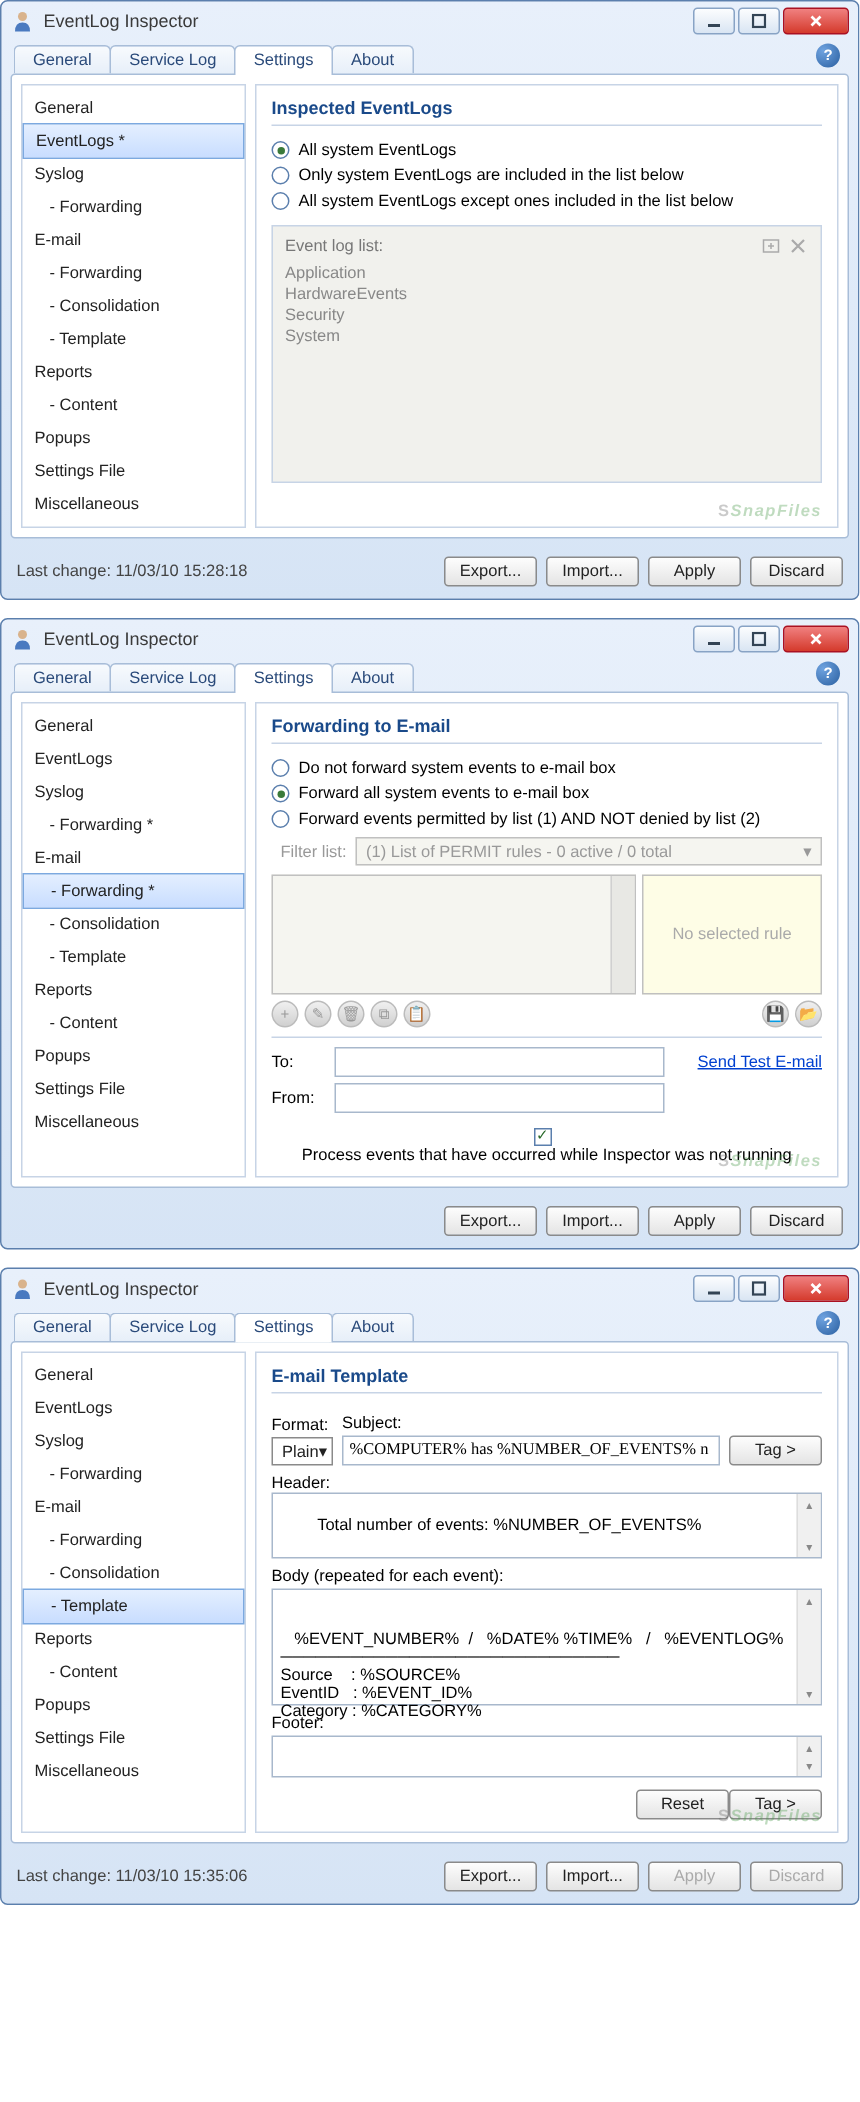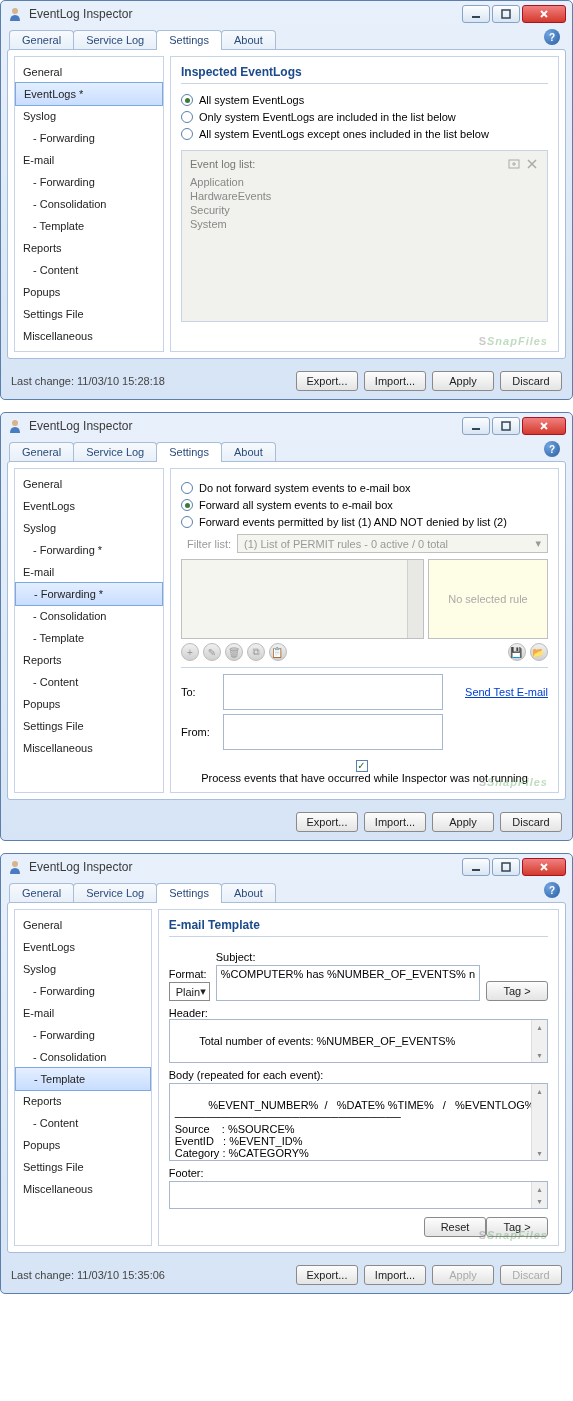--- a/index.html
+++ b/index.html
@@ -56,21 +56,21 @@
 .reference-area { display: flex; gap: 4px; margin: 4px 0; }
 .ref-left { flex: 1; border: 1px solid #c0c0c0; background: #f5f5f0; height: 80px; position: relative; }
 .ref-left-scroll { position: absolute; right: 0; top: 0; bottom: 0; width: 16px; background: #e8e8e4; border-left: 1px solid #d0d0d0; }
 .ref-right { width: 120px; border: 1px solid #c0c0c0; background: #fefde6; display: flex; align-items: center; justify-content: center; color: #aaa; text-align: center; }
 .tool-row { display: flex; gap: 4px; margin-top: 4px; }
 .tool-btn { width: 18px; height: 18px; border-radius: 50%; background: linear-gradient(to bottom, #f0f0f0, #d0d0d0); border: 1px solid #bbb; display: flex; align-items: center; justify-content: center; color: #999; font-size: 10px; }
 .tool-spacer { flex: 1; }
 
 .form-row { display: flex; align-items: center; margin: 4px 0; gap: 6px; }
 .form-label { width: 36px; }
-.text-input { border: 1px solid #a8b8cc; background: #fff; padding: 2px 4px; height: 36px; }
+.text-input { border: 1px solid #a8b8cc; background: #fff; padding: 2px 4px; height: 20px; font-family: Liberation Serif, serif; }
 .link { color: #0040d0; text-decoration: underline; margin-left: auto; }
 .check-row { display: flex; align-items: center; margin-top: 10px; flex-direction: column; }
 .checkbox { width: 12px; height: 12px; border: 1px solid #5b7fad; background: #fff; margin-right: 6px; display: flex; align-items: center; justify-content: center; }
 .checkbox.checked::after { content: "✓"; font-size: 10px; color: #2a6a2a; line-height: 1; }
 
 .label-block { margin: 4px 0 2px 0; }
 .textarea { border: 1px solid #a8b8cc; background: #fff; padding: 3px 5px; width: 100%; position: relative; white-space: pre-wrap; }
 .textarea .scroll { position: absolute; right: 0; top: 0; bottom: 0; width: 16px; background: #f0f0f0; border-left: 1px solid #ddd; }
 .textarea .scroll-up, .textarea .scroll-down { height: 14px; display: flex; align-items: center; justify-content: center; color: #888; font-size: 8px; }
 .textarea .scroll-down { position: absolute; bottom: 0; left: 0; right: 0; }
@@ -228,20 +228,21 @@
       <div class="nav-item sub">Consolidation</div>
       <div class="nav-item sub">Template</div>
       <div class="nav-item">Reports</div>
       <div class="nav-item sub">Content</div>
       <div class="nav-item">Popups</div>
       <div class="nav-item">Settings File</div>
       <div class="nav-item">Miscellaneous</div>
     </div>
 
     <div class="content-pane">
+      <div class="section-title">Forwarding to E-mail</div>
       <div class="radio-row">
           <span class="radio"></span>
           <span>Do not forward system events to e-mail box</span>
         </div>
       <div class="radio-row">
           <span class="radio checked"></span>
           <span>Forward all system events to e-mail box</span>
         </div>
       <div class="radio-row">
           <span class="radio"></span>

